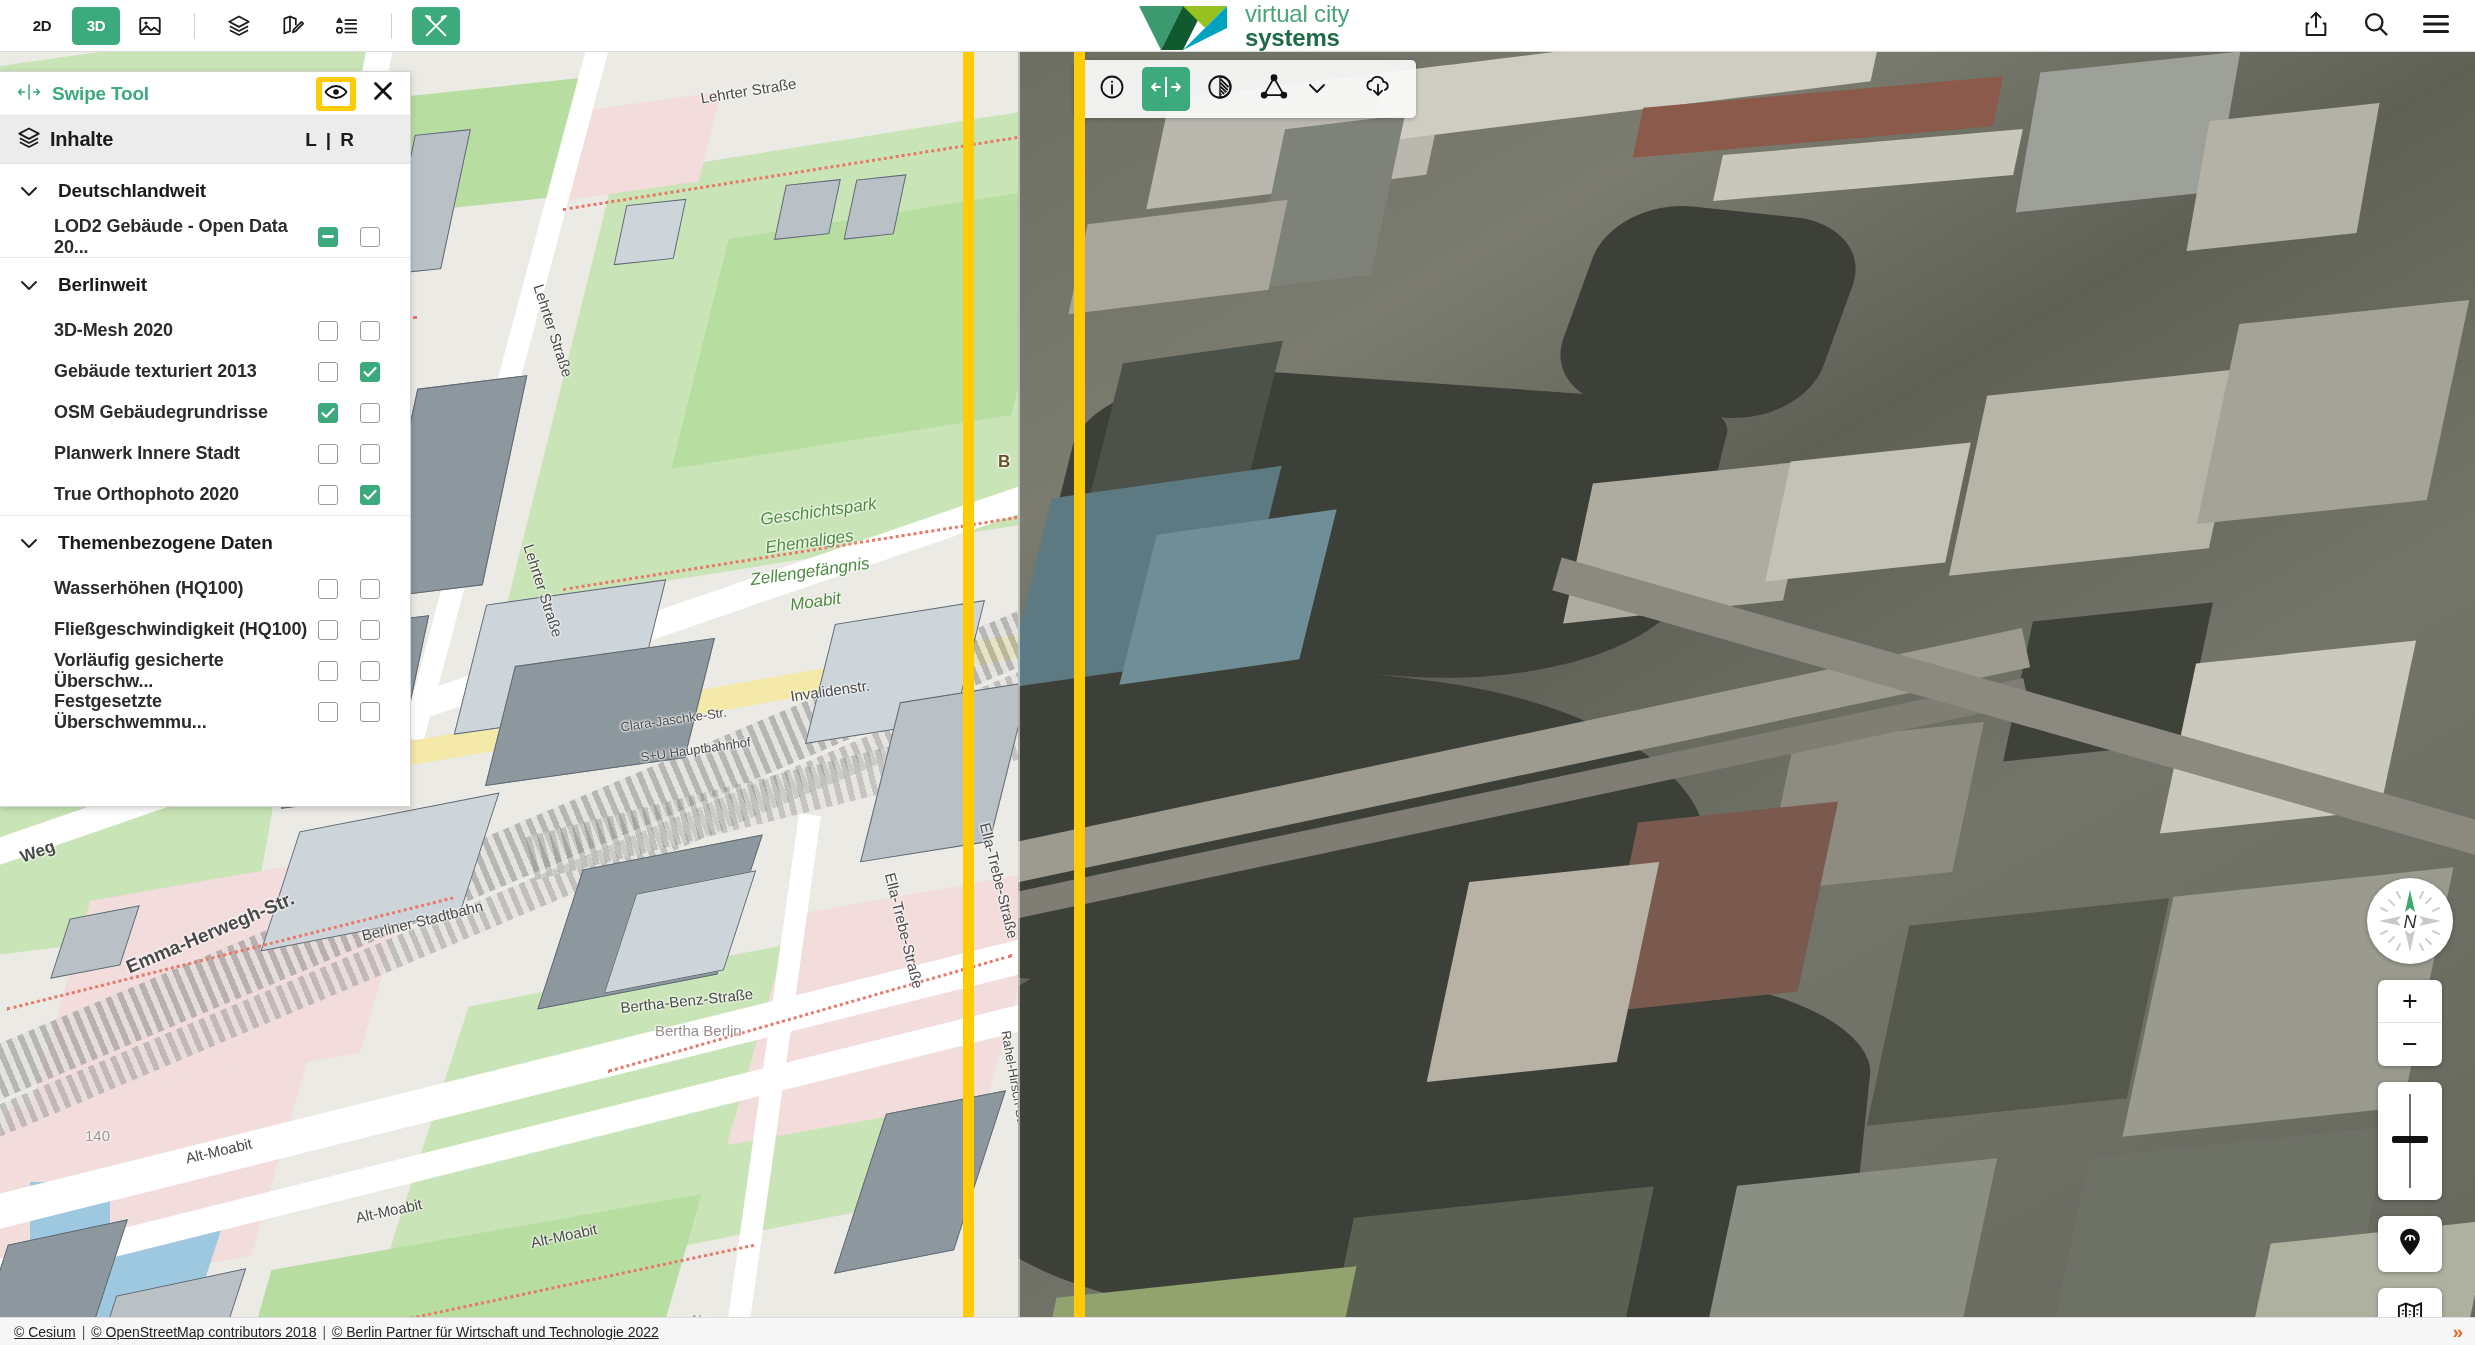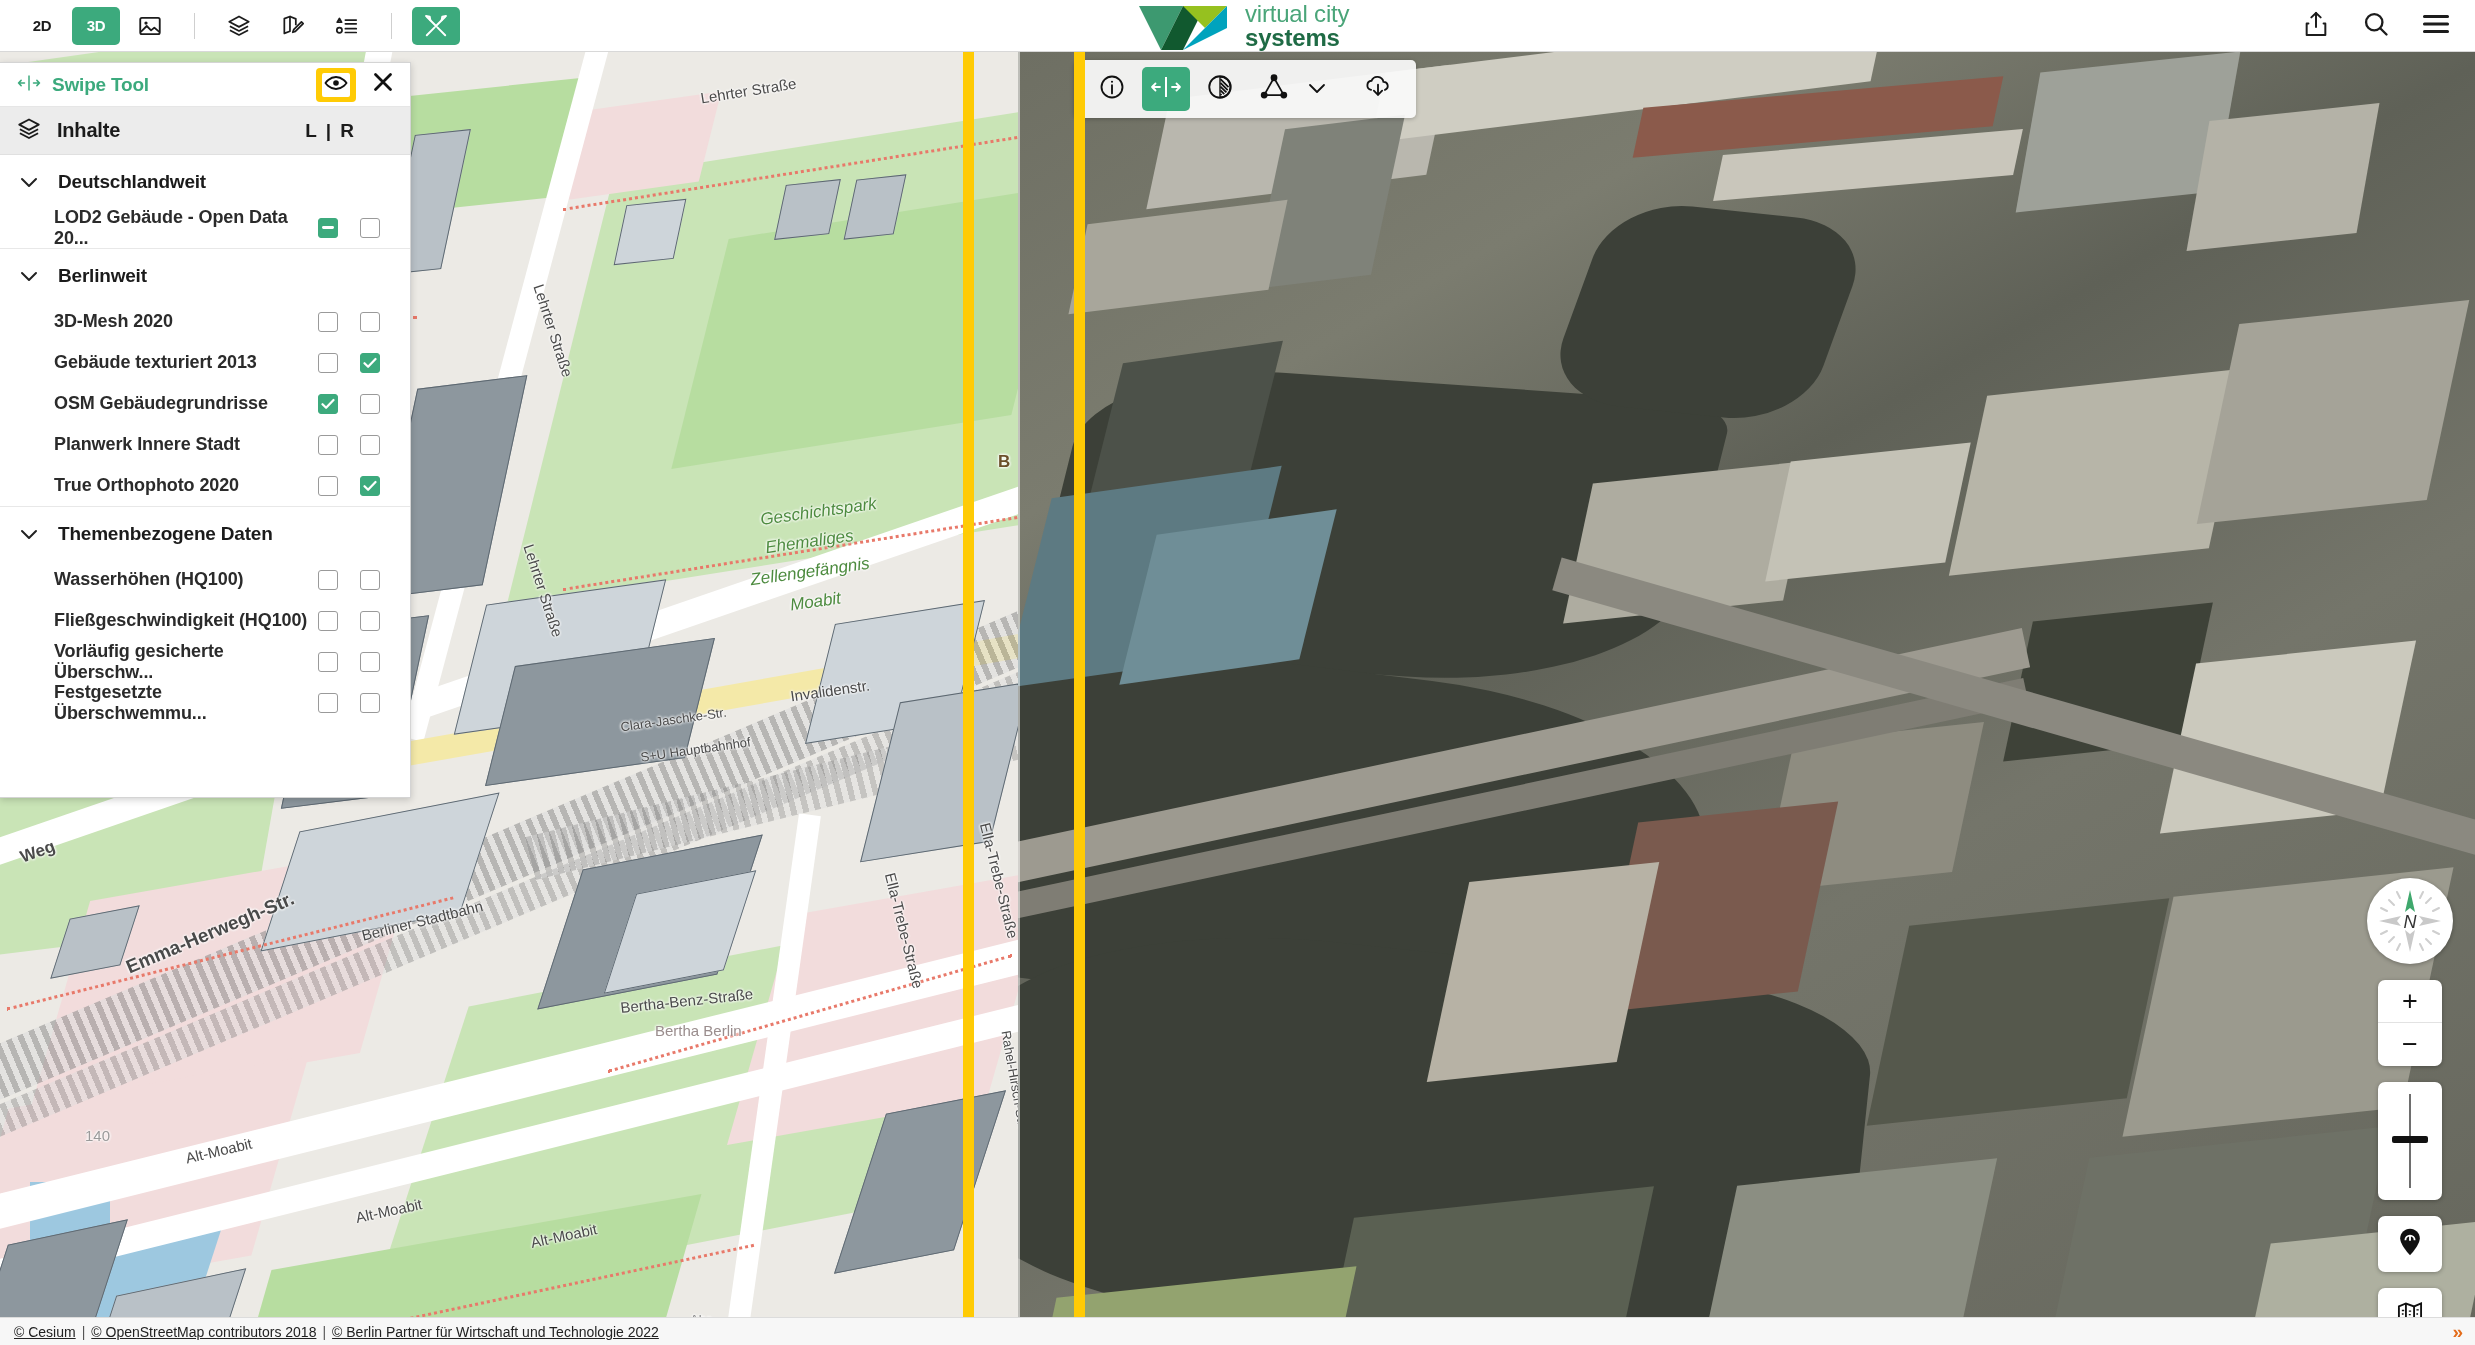--- a/index.html
+++ b/index.html
@@ -118,21 +118,21 @@
   }
   .mt-btn {
     width: 48px; height: 44px; border-radius: 5px;
     display:flex; align-items:center; justify-content:center; cursor:pointer;
   }
   .mt-btn.active { background: #3caa7d; }
   .mt-caret { width: 26px; height: 44px; display:flex; align-items:center; justify-content:center; cursor:pointer; }
 
   
   #panel {
-    position: absolute; top: 62px; left: 0;
+    position: absolute; top: 71px; left: 0;
     width: 411px; height: 736px;
     background: #ffffff;
     border: 1px solid #d4d4d4;
     border-left: none;
     z-index: 70;
     box-shadow: 0 2px 7px rgba(0,0,0,0.18);
     display: flex; flex-direction: column;
   }
   #panel-head {
     height: 44px; display:flex; align-items:center;
@@ -143,21 +143,21 @@
   .ph-spacer { flex:1; }
   #eye-btn {
     width: 40px; height: 34px; background:#ffcb05; border-radius:4px;
     display:flex; align-items:center; justify-content:center; cursor:pointer;
   }
   #eye-inner { width:28px; height:24px; background:#fff; display:flex; align-items:center; justify-content:center; border-radius:2px; }
   #close-btn { width:34px; height:34px; display:flex; align-items:center; justify-content:center; cursor:pointer; font-size:26px; color:#111; }
 
   #panel-sub {
     height: 48px; background:#ececec;
-    display:flex; align-items:center; padding:0 18px 0 16px; gap:15px;
+    display:flex; align-items:center; padding:0 18px 0 16px; gap:8px;
     border-bottom:1px solid #e0e0e0;
   }
   #panel-sub .ttl { font-size:20px; color:#1b1b1b; font-weight:bold; letter-spacing:-0.2px; }
   #lr-head { margin-left:auto; font-size:19px; font-weight:bold; color:#1b1b1b; letter-spacing:2px; padding-right:36px;}
 
   #panel-body { flex:1; overflow:hidden; }
   .grp-head {
     display:flex; align-items:center; gap:20px;
     padding: 16px 16px 14px 20px;
     font-size:19px; font-weight:bold; color:#1b1b1b; cursor:pointer;

